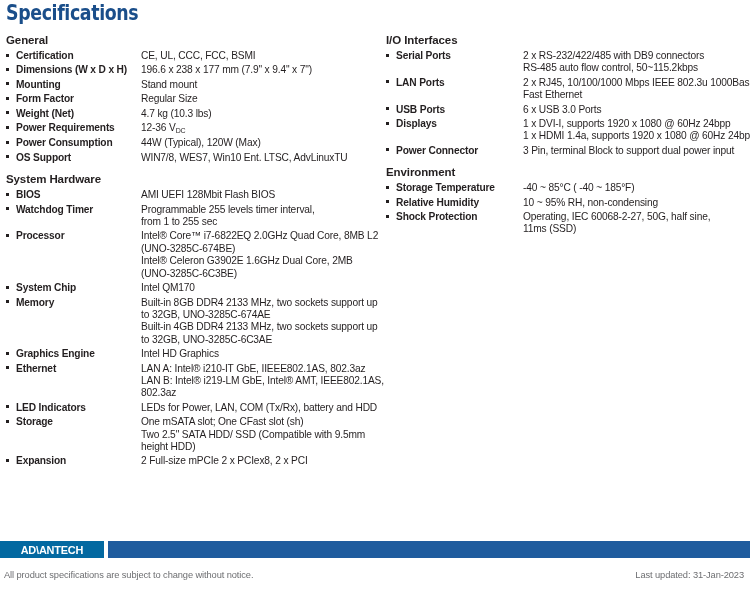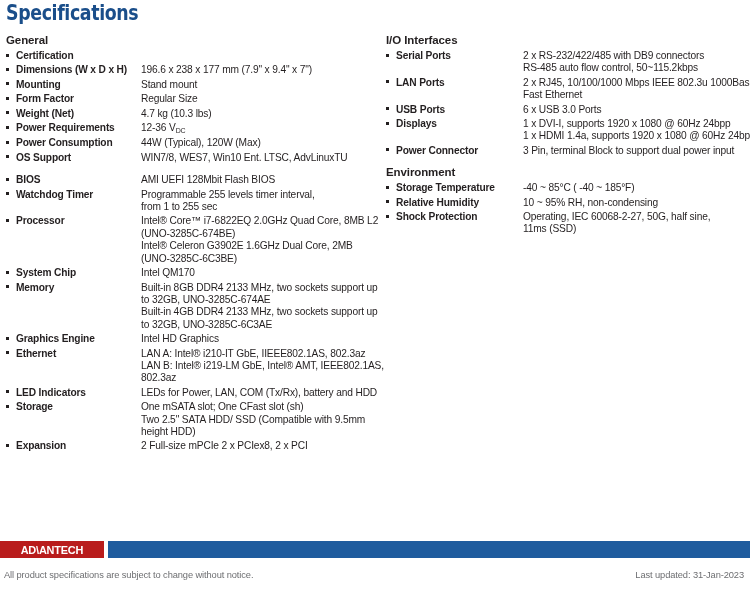--- a/index.html
+++ b/index.html
@@ -107,21 +107,21 @@
     width: 750px;
   }
   .footer-bar {
     position: relative;
     height: 17px;
     display: flex;
     align-items: stretch;
   }
   .brand-block {
     width: 104px;
-    background: #b91c1c;
+    background: #0369a1;
     display: flex;
     align-items: center;
     justify-content: center;
   }
   .brand-text {
     color: #ffffff;
     font-size: 11.5px;
     font-weight: bold;
     letter-spacing: -0.2px;
     font-family: "Liberation Sans Narrow", "Liberation Sans", sans-serif;
@@ -166,20 +166,23 @@
 
   <div class="columns">
     <div class="col-left">
         <div class="group">
           <div class="group-title">General</div>
           <div class="spec-row">
             <div class="bullet">
               <i></i>
             </div>
             <div class="spec-label">Certification</div>
+            <div class="spec-value">
+              <span class="line">CE, UL, CCC, FCC, BSMI</span>
+            </div>
           </div>
           <div class="spec-row">
             <div class="bullet">
               <i></i>
             </div>
             <div class="spec-label">Dimensions (W x D x H)</div>
             <div class="spec-value">
               <span class="line">196.6 x 238 x 177 mm (7.9" x 9.4" x 7")</span>
             </div>
           </div>
@@ -232,20 +235,21 @@
             <div class="bullet">
               <i></i>
             </div>
             <div class="spec-label">OS Support</div>
             <div class="spec-value">
               <span class="line">WIN7/8, WES7, Win10 Ent. LTSC, AdvLinuxTU</span>
             </div>
           </div>
         </div>
         <div class="group">
+          <div class="group-title">System Hardware</div>
           <div class="spec-row">
             <div class="bullet">
               <i></i>
             </div>
             <div class="spec-label">BIOS</div>
             <div class="spec-value">
               <span class="line">AMI UEFI 128Mbit Flash BIOS</span>
             </div>
           </div>
           <div class="spec-row">

